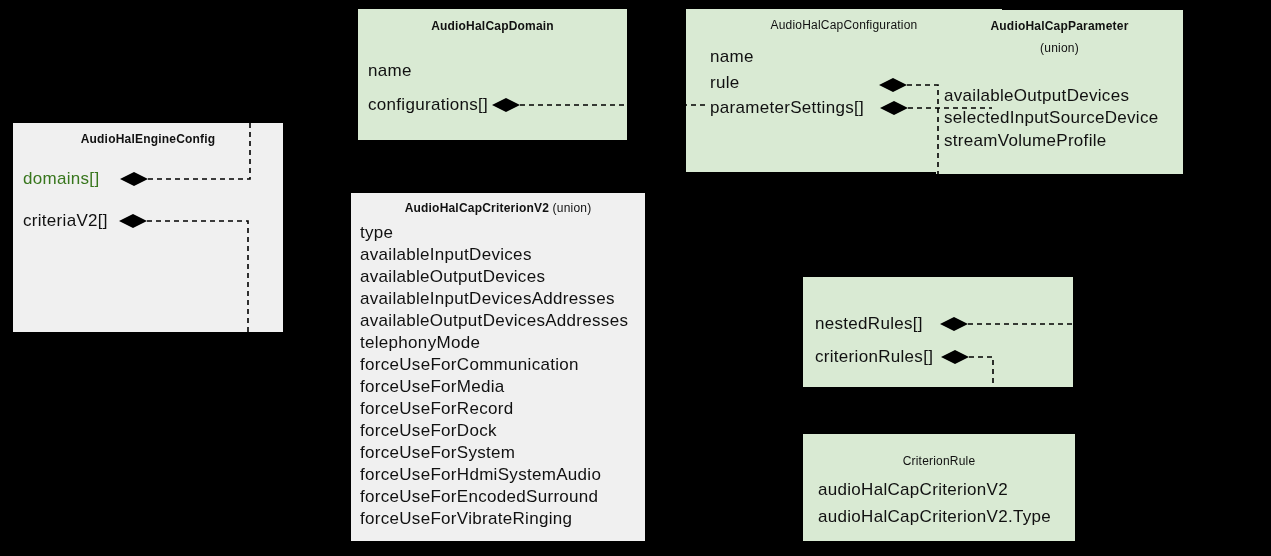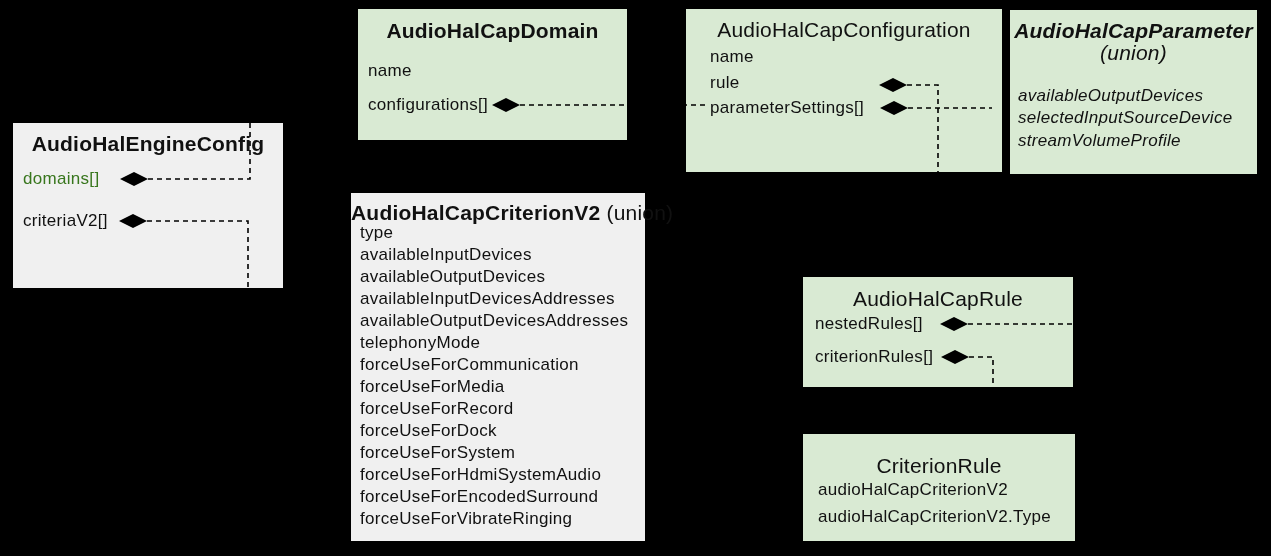--- a/index.html
+++ b/index.html
@@ -13,34 +13,34 @@
   html,body{margin:0;padding:0;background:#000;}
   .canvas{
     position:relative;width:1271px;height:556px;background:var(--background);
     font-family:"Liberation Sans",sans-serif;overflow:hidden;
   }
   .box{position:absolute;box-sizing:border-box;}
   .box.green{background:var(--box-green);}
   .box.gray{background:var(--box-gray);}
   .title{
     position:absolute;left:0;width:100%;text-align:center;
-    font-size:21px;color:var(--text);white-space:nowrap;letter-spacing:0.2px;
+    font-size:12px;color:var(--text);white-space:nowrap;letter-spacing:0.2px;
   }
   .title.bold{font-weight:bold;}
   .title .normal{font-weight:normal;}
   .row{
     position:absolute;font-size:17px;line-height:22px;height:22px;
     color:var(--text);white-space:nowrap;letter-spacing:0.3px;
   }
   .row.accent{color:var(--accent-green);}
   
-  #engine-config    {left:13px;  top:123px; width:270px; height:165px;padding-left:32px;}
+  #engine-config    {left:13px;  top:123px; width:270px; height:209px;padding-left:32px;}
   #cap-domain       {left:358px; top:9px;   width:269px; height:131px;}
   #cap-configuration{left:686px; top:9px;   width:316px; height:163px;}
-  #cap-parameter    {left:1010px; top:10px;  width:247px; height:164px;font-style:italic;}
+  #cap-parameter    {left:936px; top:10px;  width:247px; height:164px;}
   #criterion-v2     {left:351px; top:193px; width:294px; height:348px;}
   #cap-rule         {left:803px; top:277px; width:270px; height:110px;}
   #criterion-rule   {left:803px; top:434px; width:272px; height:107px;}
   
   svg.overlay{position:absolute;left:0;top:0;pointer-events:none;}
   .dash{stroke:var(--line);stroke-width:1.6;fill:none;stroke-dasharray:5 4;}
   .diamond{fill:var(--line);stroke:none;}
 </style>
 </head>
 <body>
@@ -86,21 +86,20 @@
     <div class="row" style="left:9px;top:183px;">forceUseForMedia</div>
     <div class="row" style="left:9px;top:205px;">forceUseForRecord</div>
     <div class="row" style="left:9px;top:227px;">forceUseForDock</div>
     <div class="row" style="left:9px;top:249px;">forceUseForSystem</div>
     <div class="row" style="left:9px;top:271px;">forceUseForHdmiSystemAudio</div>
     <div class="row" style="left:9px;top:293px;">forceUseForEncodedSurround</div>
     <div class="row" style="left:9px;top:315px;">forceUseForVibrateRinging</div>
   </div>
 
   <div class="box green" id="cap-rule">
-    <div class="title" style="top:10px;">AudioHalCapRule</div>
     <div class="row" style="left:12px;top:36px;">nestedRules[]</div>
     <div class="row" style="left:12px;top:69px;">criterionRules[]</div>
   </div>
 
   <div class="box green" id="criterion-rule">
     <div class="title" style="top:20px;">CriterionRule</div>
     <div class="row" style="left:15px;top:45px;">audioHalCapCriterionV2</div>
     <div class="row" style="left:15px;top:72px;">audioHalCapCriterionV2.Type</div>
   </div>
 

